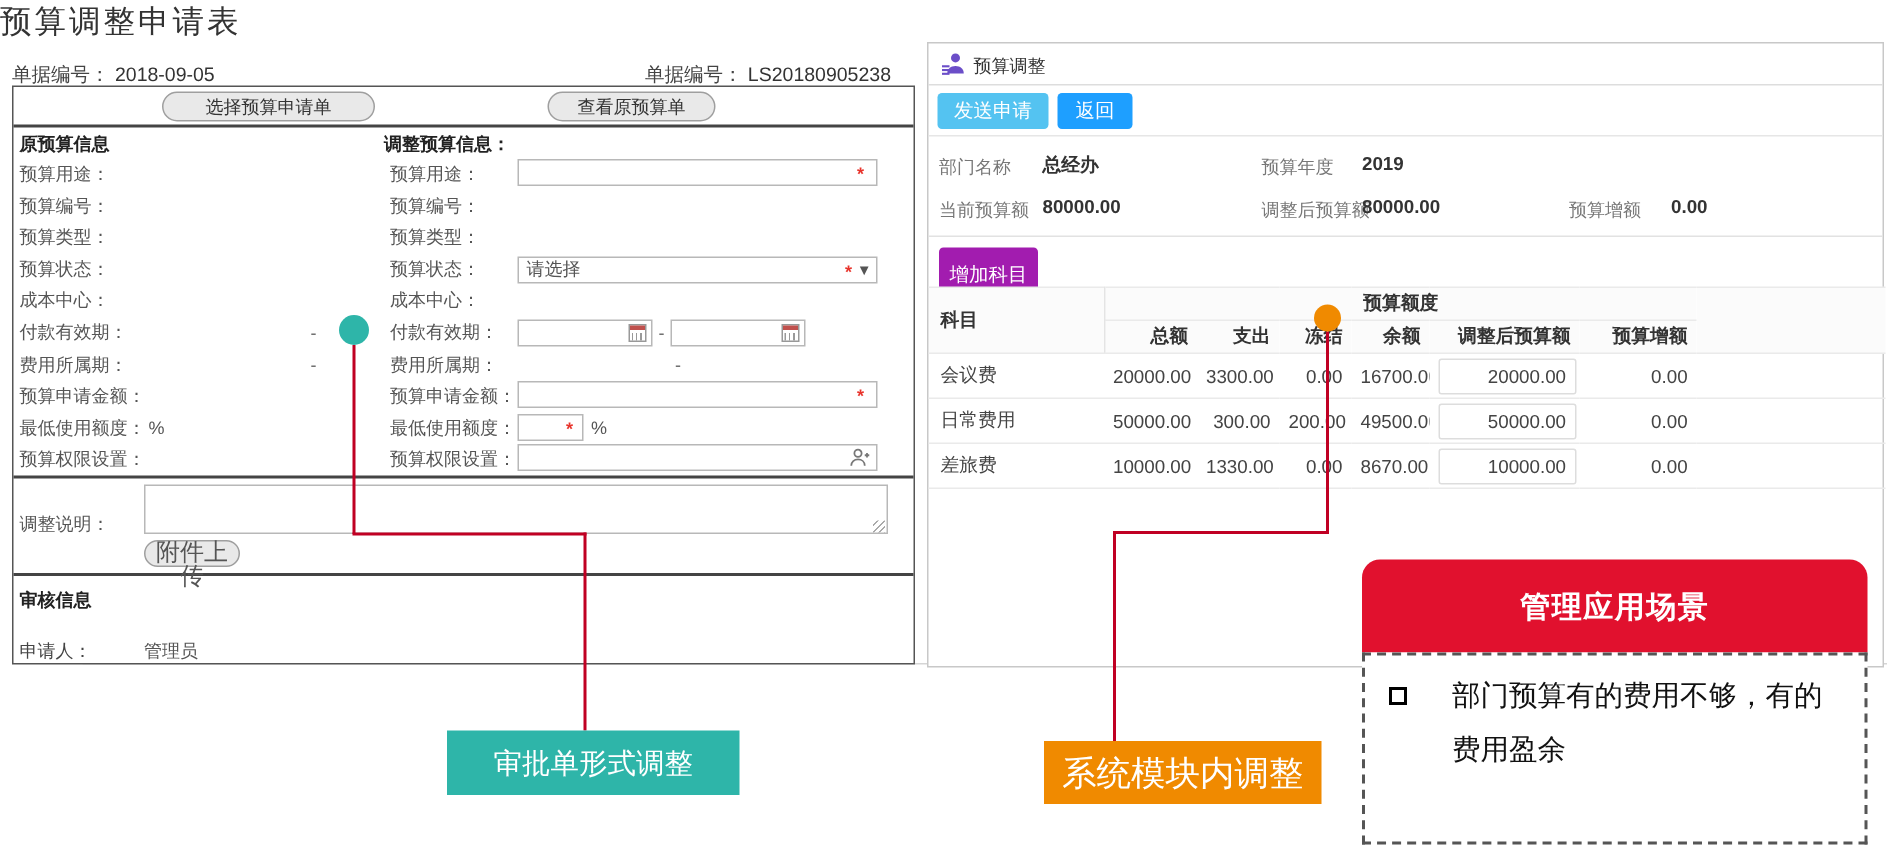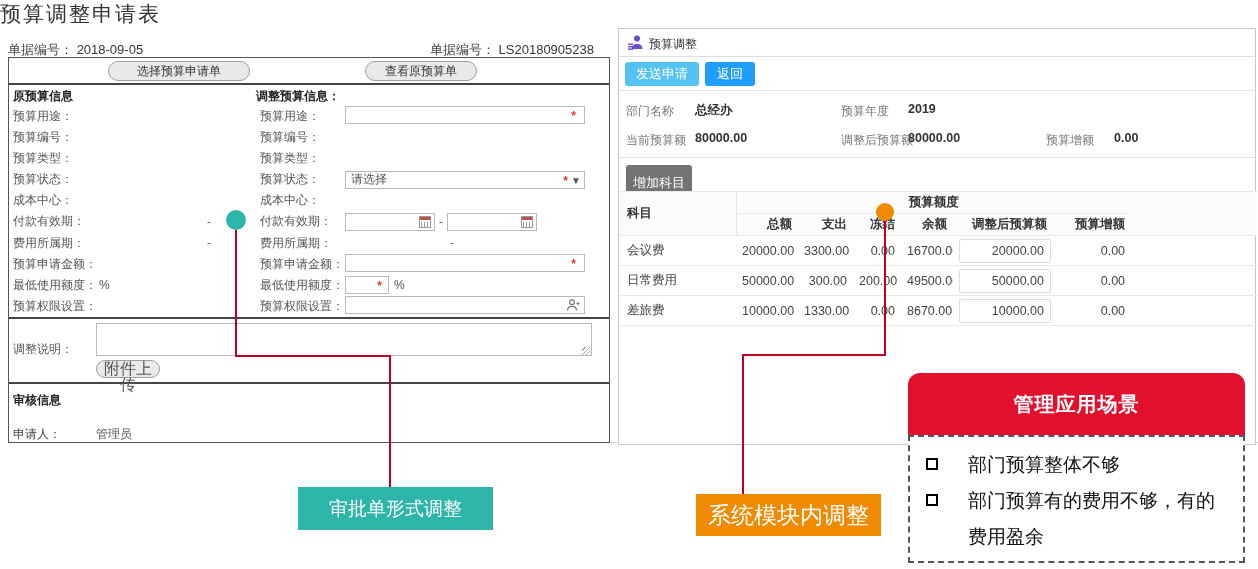--- a/index.html
+++ b/index.html
@@ -58,21 +58,21 @@
 
   
   .rp { left:618px; top:28px; width:638px; height:417px; border:1px solid #c8c8c8; background:#fff; }
   .rp-header { position:relative; height:28px; border-bottom:1px solid #ddd; }
   .rp-header .ttl { position:absolute; left:30px; top:7px; font-size:12px; color:#333; }
   .rp-header svg { position:absolute; left:8px; top:5px; }
   .rp-toolbar { position:relative; height:34px; border-bottom:1px solid #e6e6e6; }
   .blue-btn { position:absolute; top:5px; height:24px; border:none; border-radius:3px; color:#fff; font-size:13px; text-align:center; line-height:24px; cursor:pointer; font-family:inherit; }
   .btn-send { left:6px; width:74px; background:#54c3f1; }
   .btn-back { left:86px; width:50px; background:#1e9fff; }
-  .btn-add  { left:7px; top:136px; width:66px; height:35px; line-height:24px; background:#737373; }
+  .btn-add  { left:7px; top:136px; width:66px; height:35px; line-height:24px; background:#a21caf; }
 
   .rp .ilabel { position:absolute; font-size:12px; color:#777; }
   .rp .ivalue { position:absolute; font-size:12.5px; color:#333; font-weight:bold; }
   .rp-divider { position:absolute; left:0; top:128px; width:100%; border-bottom:1px solid #e2e2e2; }
 
   table.budget { position:absolute; left:0; top:162px; width:638px; border-collapse:collapse; table-layout:fixed; font-size:12.5px; color:#444; }
   table.budget th, table.budget td { border-bottom:1px solid #eaeaea; padding:0 6px; white-space:nowrap; overflow:hidden; }
   table.budget thead th { height:22px; font-weight:bold; color:#333; background:#fbfbfb; text-align:right; }
   table.budget thead tr { border-top:1px solid #eaeaea; }
   th.subject-h { text-align:left !important; padding-left:8px !important; border-right:1px solid #e4e4e4; }
@@ -347,22 +347,18 @@
   <div class="abs cline" style="left:884px;top:221px;width:2px;height:135px"></div>
   <div class="abs cline" style="left:742px;top:354px;width:144px;height:2px"></div>
   <div class="abs cline" style="left:742px;top:354px;width:2px;height:140px"></div>
   <div class="abs callout-label lbl-orange">系统模块内调整</div>
 
   <div class="abs scenario">
     <div class="sc-hdr">管理应用场景</div>
     <div class="sc-body">
       <div class="sc-item">
         <span class="sc-bullet"></span>
-        <span class="sc-text">部门预算整体不够</span>
-      </div>
-      <div class="sc-item">
-        <span class="sc-bullet"></span>
         <span class="sc-text">部门预算有的费用不够，有的费用盈余</span>
       </div>
     </div>
   </div>
 
 </div>
 
 </body></html>

